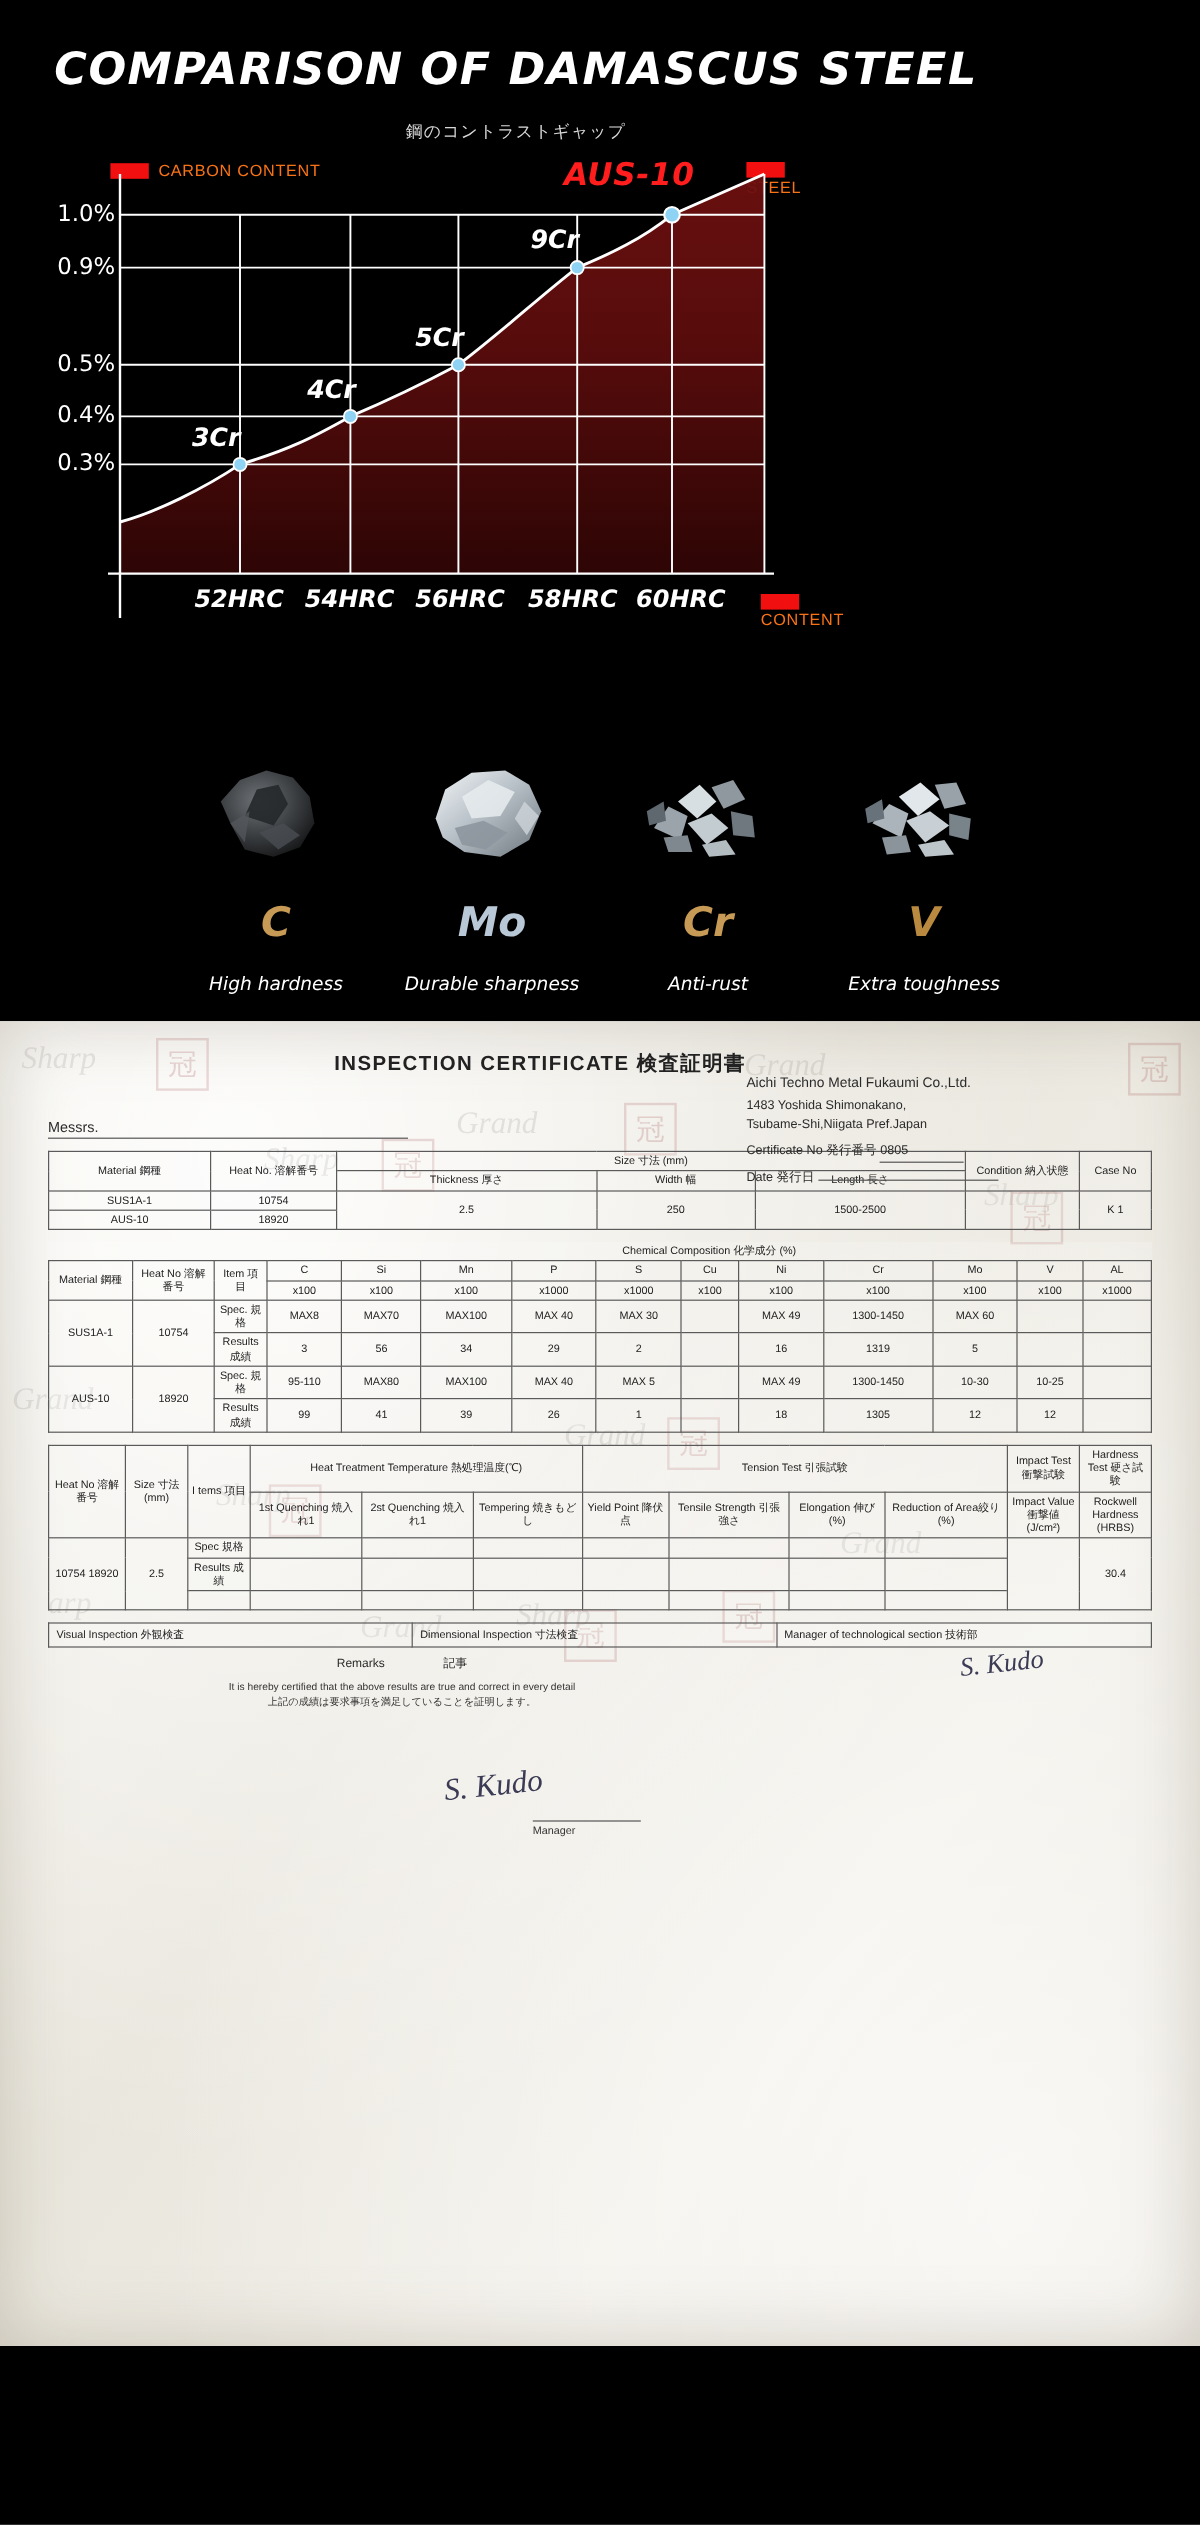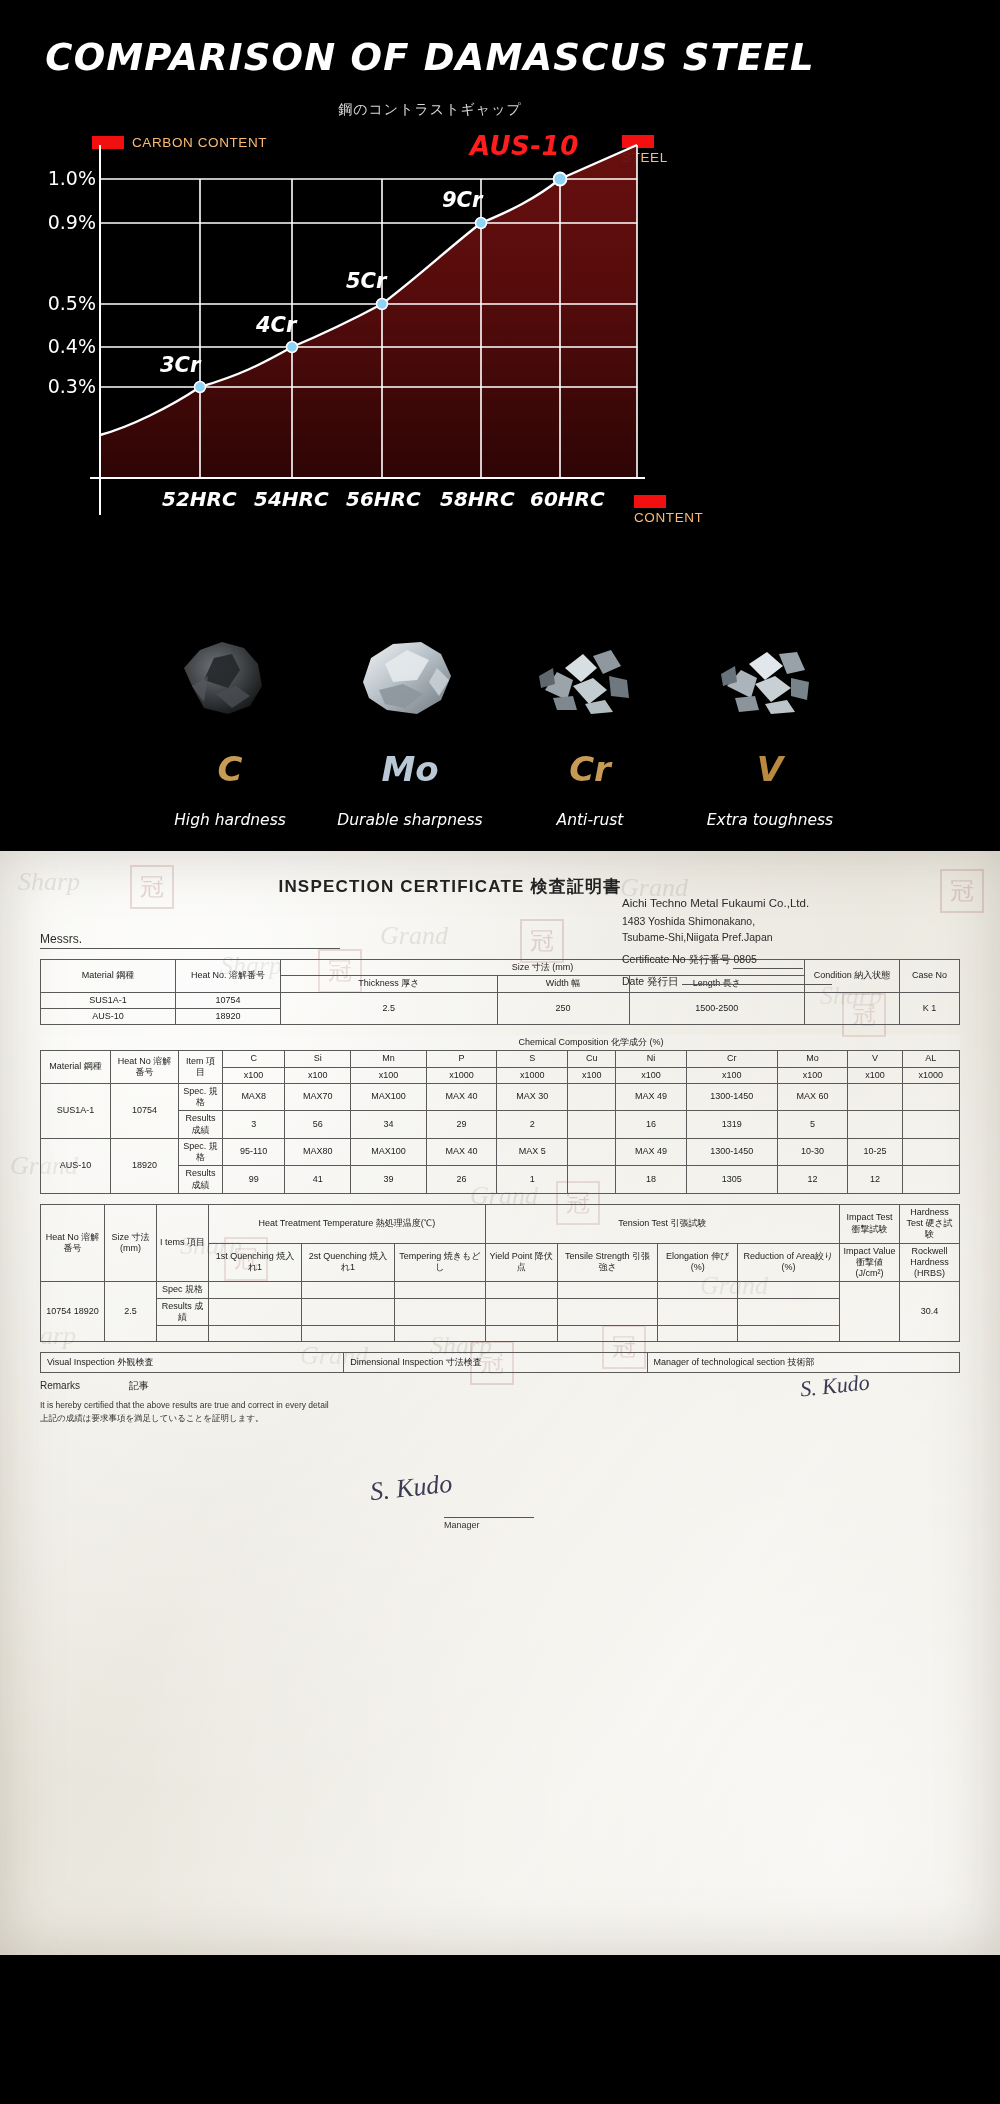--- a/index.html
+++ b/index.html
@@ -75,21 +75,21 @@
   }
   .red-chip {
     width: 32px;
     height: 13px;
     background: #f20f0f;
     display: block;
   }
   .legend-label {
     font-size: 13.5px;
     letter-spacing: 0.6px;
-    color: #fdba74;
+    color: #f97316;
     white-space: nowrap;
   }
   .legend-steel .legend-label { margin-top: 4px; }
   .legend-hardness .legend-label { margin-top: 4px; }
 
   .axes-svg { position: absolute; left: 0; top: 0; }
 
   .ylab {
     position: absolute;
     right: 0;
@@ -728,21 +728,21 @@
       <table class="cert-tbl">
         <tbody>
             <tr>
           <td style="width:33%;text-align:left;padding:4px 6px;">Visual  Inspection            外観検査</td>
           <td style="width:33%;text-align:left;padding:4px 6px;">Dimensional  Inspection   寸法検査</td>
           <td style="width:34%;text-align:left;padding:4px 6px;">Manager of technological section  技術部</td>
         </tr>
       </tbody>
         </table>
 
-      <div style="display:flex; margin-top:6px;">
+      <div style="display:flex; margin-top:6px;text-align:center;">
         <div style="flex:1;">
           <div style="font-size:10px;">
             <span>Remarks</span>
             <span style="margin-left:46px;">記事</span>
           </div>
           <div class="small-note" style="margin-top:6px;">It is hereby certified that the above results are true and correct in every detail</div>
           <div class="small-note">上記の成績は要求事項を満足していることを証明します。</div>
         </div>
         <div style="width:330px; position:relative; height:60px;">
           <div class="sig" style="right:90px; top:-6px; font-size:22px;">S. Kudo</div>

